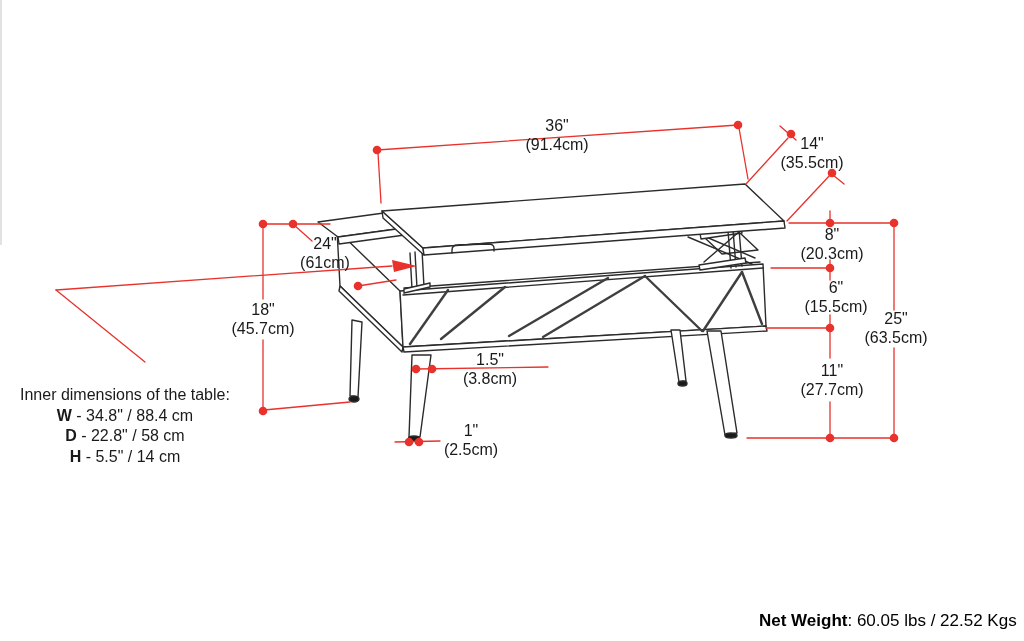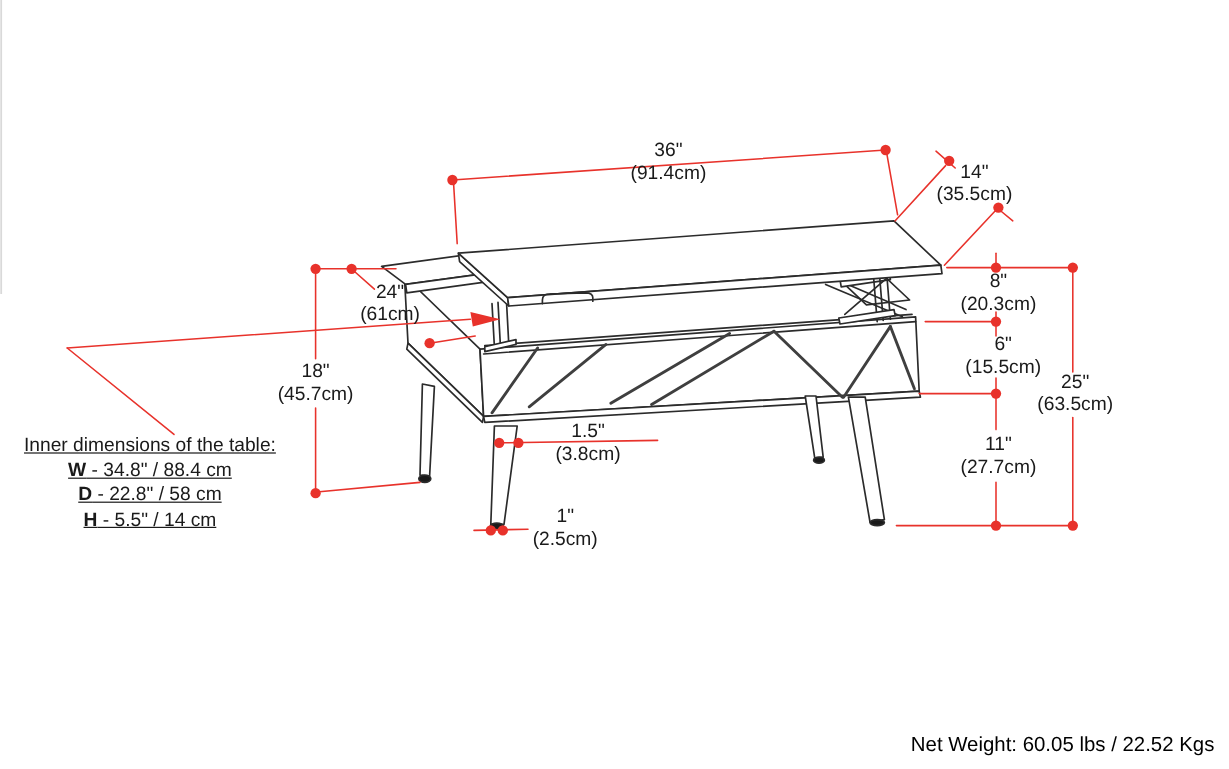--- a/index.html
+++ b/index.html
@@ -1,25 +1,25 @@
 <!DOCTYPE html>
 <html style="--red: #e8322b; --ink: #2b2b2b; --pattern: #3f3f3f; --edge-gray: #d9d9d9;"><head>
 <meta charset="utf-8">
 <style>
   html,body{margin:0;padding:0;background:#ffffff;}
   #stage{position:relative;width:1024px;height:641px;background:#fff;overflow:hidden;
          font-family:"Liberation Sans","DejaVu Sans",sans-serif;color:#1d1d1b;}
   #art{position:absolute;left:0;top:0;}
   .dim{position:absolute;transform:translateX(-50%);text-align:center;
        font-size:16px;line-height:19px;color:#1a1a1a;white-space:nowrap;}
-  .innerdims{position:absolute;left:20px;top:362px;font-size:16px;line-height:20.5px;
-             color:#1a1a1a;white-space:nowrap;text-decoration:underline;}
+  .innerdims{position:absolute;left:20px;top:385px;font-size:16px;line-height:20.5px;
+             color:#1a1a1a;white-space:nowrap;}
   .innerdims .rows{text-align:center;}
   .netweight{position:absolute;left:759px;top:611px;font-size:17px;color:#000;white-space:nowrap;}
-  .netweight b{font-weight:normal;}
+  .netweight b{font-weight:bold;}
   b.dimletter{font-weight:bold;}
 </style>
 </head>
 <body>
 
 <div id="stage">
 
   <svg id="art" width="1024" height="641" viewBox="0 0 1024 641">
 
     <line x1="1" y1="0" x2="1" y2="245" stroke="var(--edge-gray)" stroke-width="1.5"></line>

